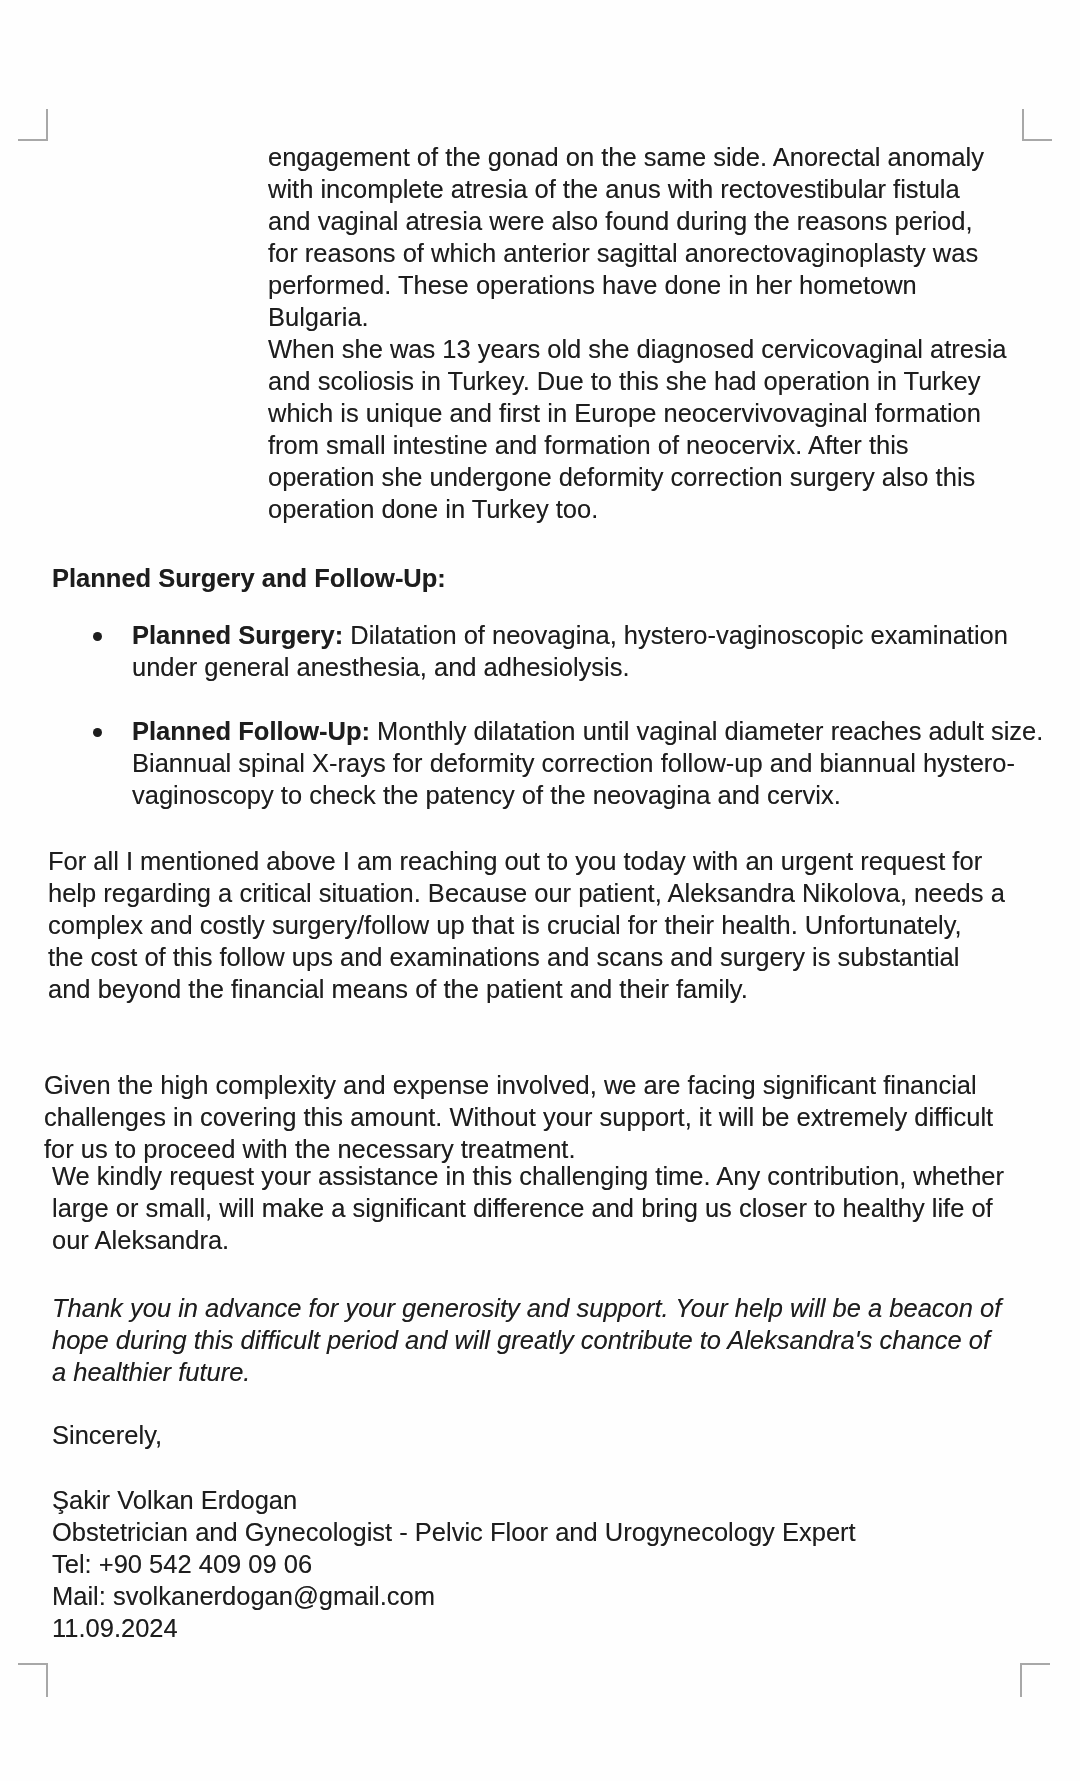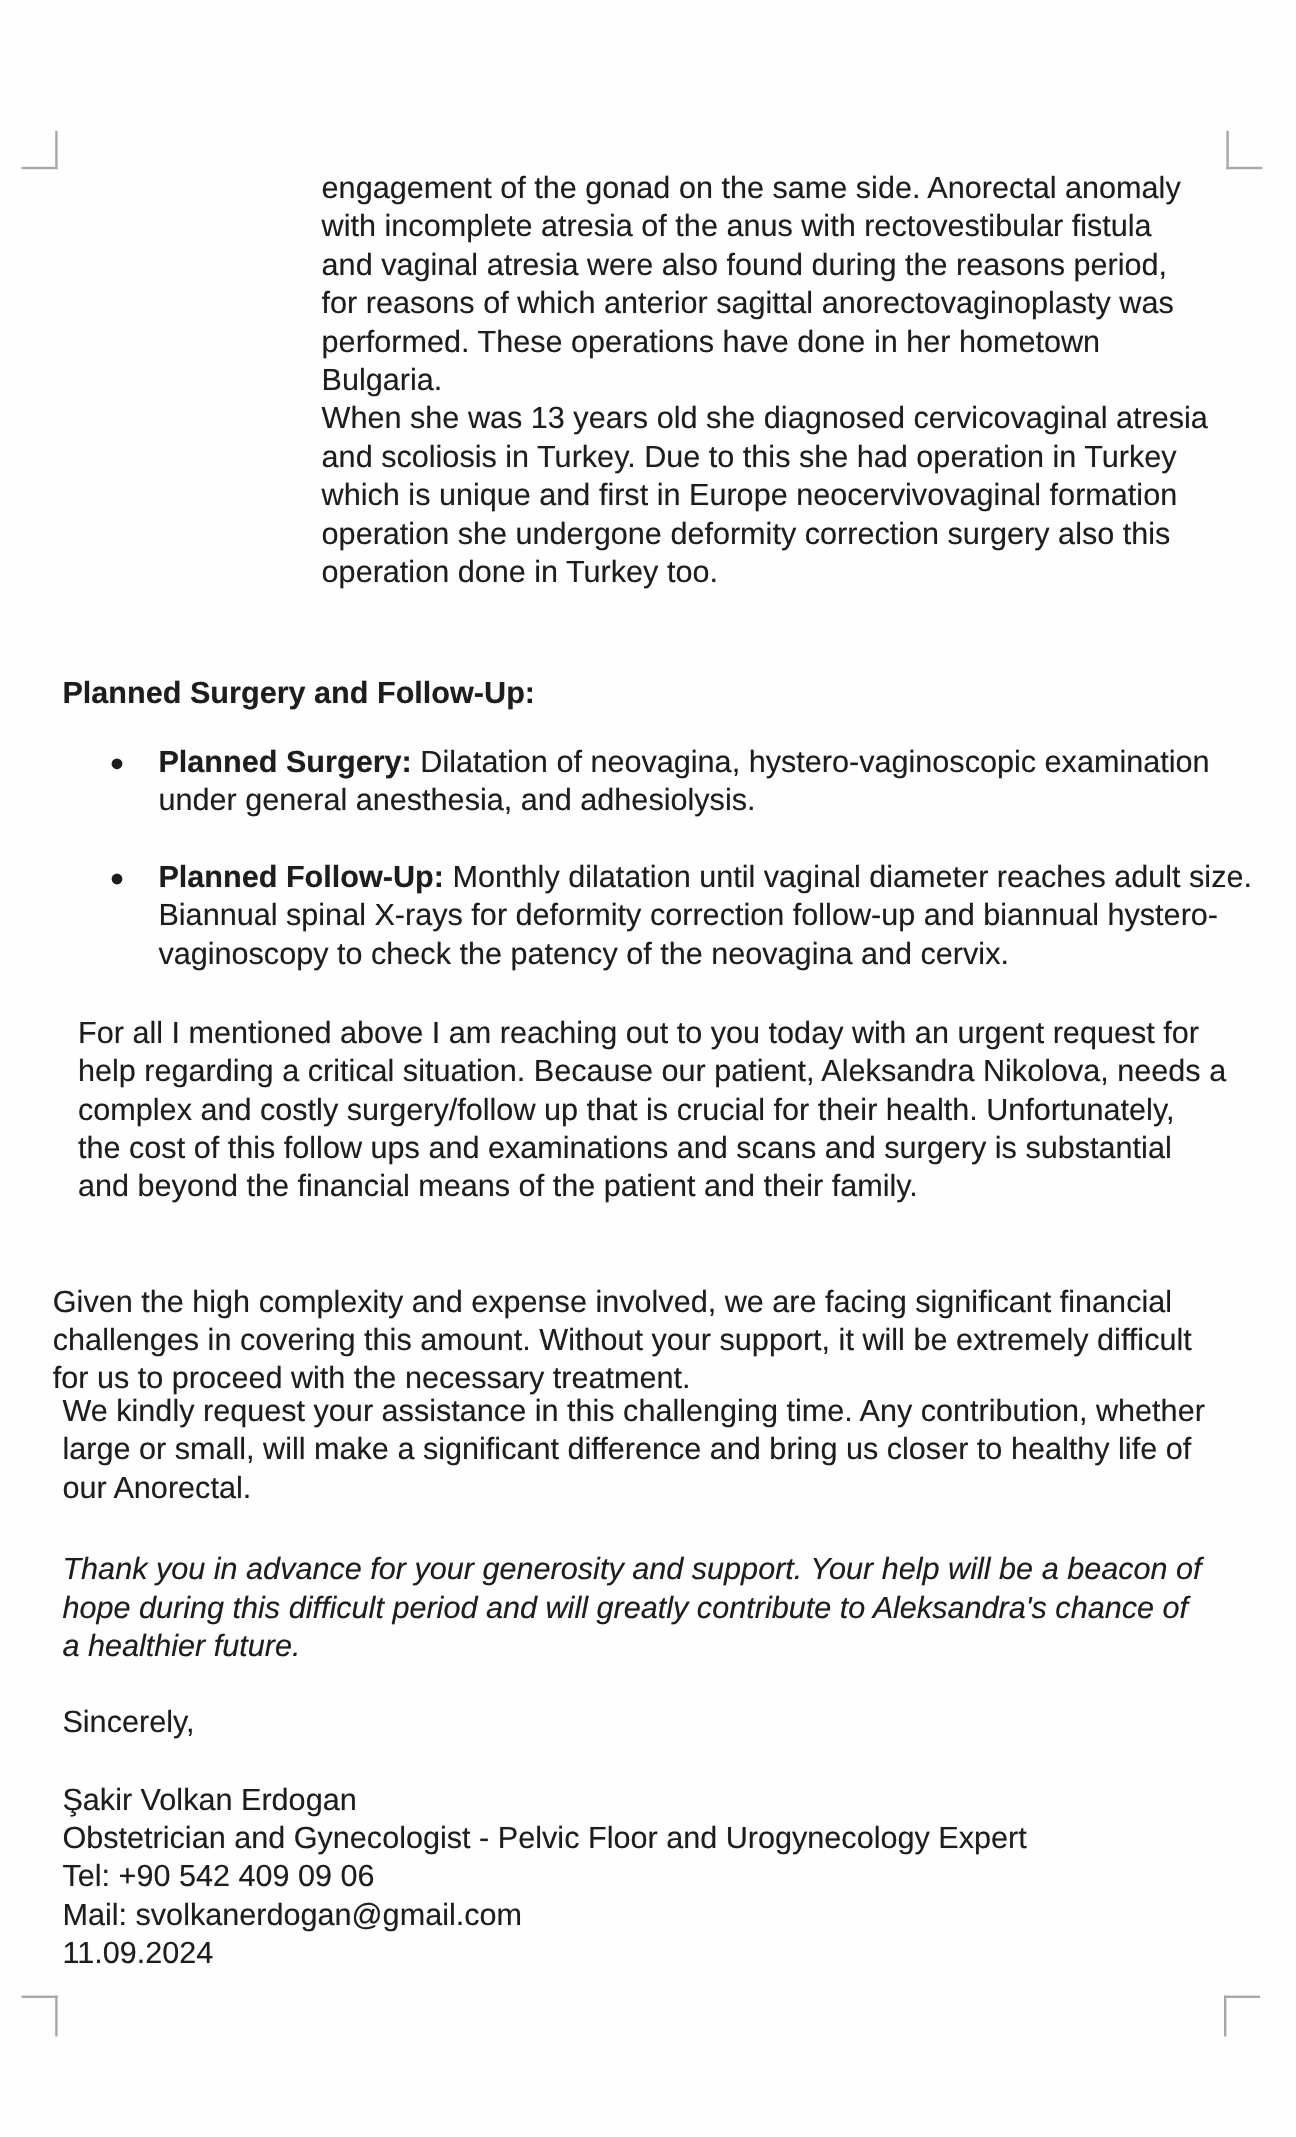--- a/index.html
+++ b/index.html
@@ -42,21 +42,21 @@
   .bullet-1    { top: 619px; }
   .bullet-2    { top: 715px; }
   .bullet .dot {
     position: absolute;
     left: 93px; top: 13px;
     width: 9px; height: 9px;
     border-radius: 50%;
     background: #1d1d1d;
   }
   .bullet .btext { margin-left: 132px; }
-  .para-1   { left: 65px; top: 845px;  }
+  .para-1   { left: 48px; top: 845px;  }
   .para-2   { left: 44px; top: 1035px; margin-top: 34px; }
   .para-3   { left: 52px; top: 1160px; }
   .para-4   { left: 52px; top: 1292px; font-style: italic; }
   .closing  { left: 52px; top: 1419px; }
   .sigblock { left: 52px; top: 1484px; }
 </style>
 </head>
 <body>
 
 <div class="mark tl"></div>
@@ -67,20 +67,21 @@
 <div class="abs continued">
     <div class="line">engagement of the gonad on the same side. Anorectal anomaly</div>
     <div class="line">with incomplete atresia of the anus with rectovestibular fistula</div>
     <div class="line">and vaginal atresia were also found during the reasons period,</div>
     <div class="line">for reasons of which anterior sagittal anorectovaginoplasty was</div>
     <div class="line">performed. These operations have done in her hometown</div>
     <div class="line">Bulgaria.</div>
     <div class="line">When she was 13 years old she diagnosed cervicovaginal atresia</div>
     <div class="line">and scoliosis in Turkey. Due to this she had operation in Turkey</div>
     <div class="line">which is unique and first in Europe neocervivovaginal formation</div>
+    <div class="line">from small intestine and formation of neocervix. After this</div>
     <div class="line">operation she undergone deformity correction surgery also this</div>
     <div class="line">operation done in Turkey too.</div>
   </div>
 
 <div class="abs sec-heading heading line">Planned Surgery and Follow-Up:</div>
 
 <div class="abs bullet bullet-1">
   <span class="dot"></span>
   <div class="btext">
     <div class="line">
@@ -113,21 +114,21 @@
     <div class="line">and beyond the financial means of the patient and their family.</div>
   </div>
 <div class="abs para-2">
     <div class="line">Given the high complexity and expense involved, we are facing significant financial</div>
     <div class="line">challenges in covering this amount. Without your support, it will be extremely difficult</div>
     <div class="line">for us to proceed with the necessary treatment.</div>
   </div>
 <div class="abs para-3">
     <div class="line">We kindly request your assistance in this challenging time. Any contribution, whether</div>
     <div class="line">large or small, will make a significant difference and bring us closer to healthy life of</div>
-    <div class="line">our Anorectal.</div>
+    <div class="line">our Aleksandra.</div>
   </div>
 <div class="abs para-4">
     <div class="line">Thank you in advance for your generosity and support. Your help will be a beacon of</div>
     <div class="line">hope during this difficult period and will greatly contribute to Aleksandra's chance of</div>
     <div class="line">a healthier future.</div>
   </div>
 
 <div class="abs closing line">Sincerely,</div>
 
 <div class="abs sigblock">

